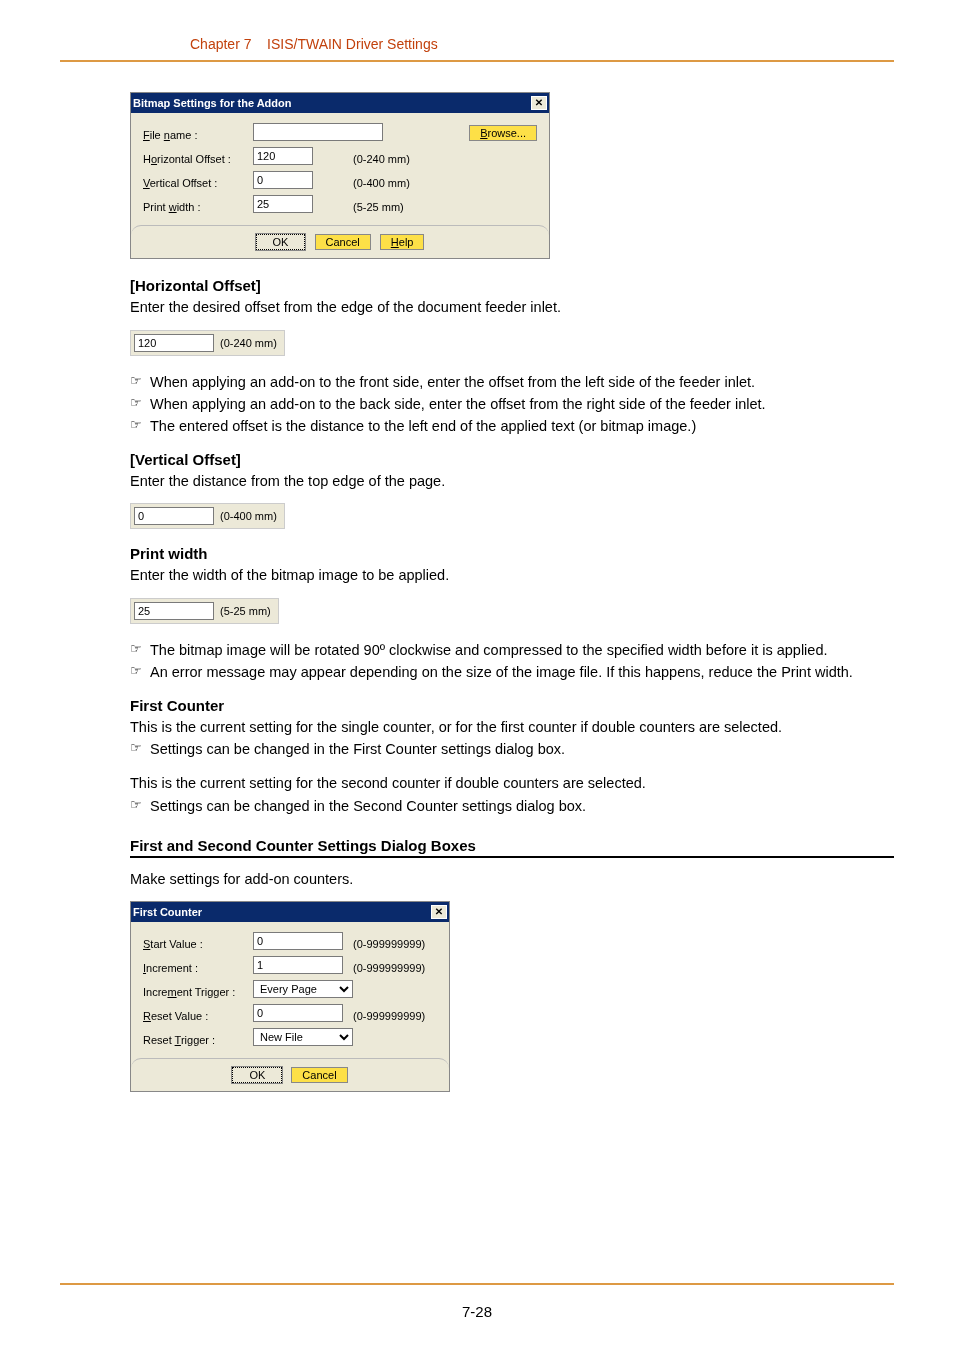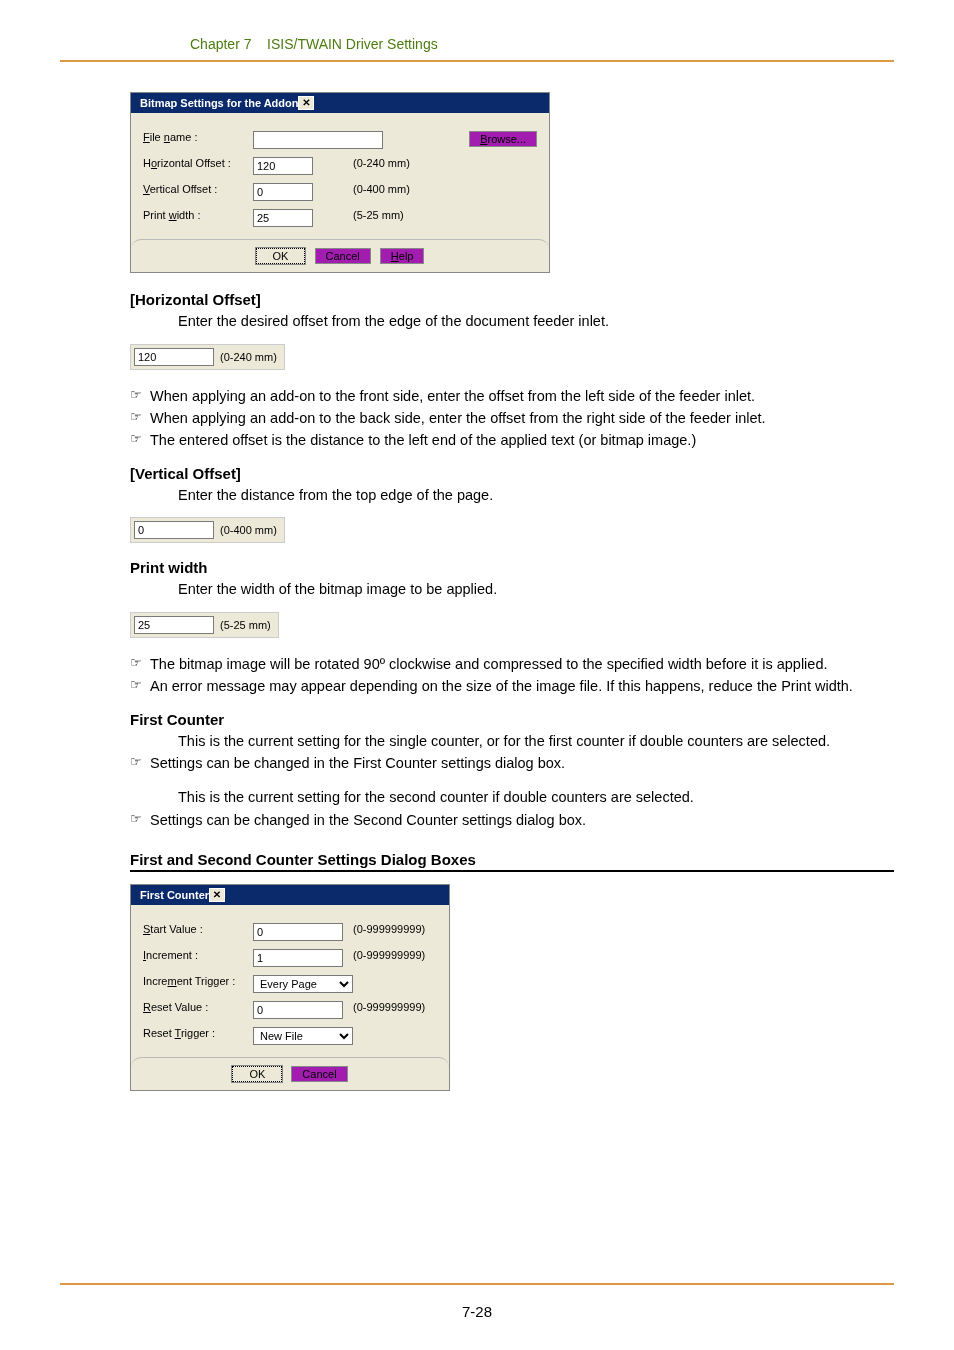--- a/index.html
+++ b/index.html
@@ -5,68 +5,67 @@
   * { box-sizing: border-box; margin: 0; padding: 0; }
   body {
     width: 954px;
     height: 1350px;
     background: #ffffff;
     font-family: Arial, Helvetica, sans-serif;
     color: #000000;
     position: relative;
   }
   .header-line {
-    color: #4d7c0f;
+    color: #c2410c;
     font-size: 14px;
     padding: 36px 0 8px 130px;
     border-bottom: 2px solid #dd9944;
     margin: 0 60px 0 60px;
   }
   .content {
     padding: 30px 60px 0 130px;
   }
   .dialog {
     background: #ece9d8;
     border: 1px solid #888;
     font-size: 11px;
     font-family: Tahoma, Arial, sans-serif;
     margin-bottom: 18px;
     width: 420px;
   }
   .dialog-title {
     background: #0a2a6b;
     color: #fff;
-    padding: 3px 9px;
+    padding: 3px 2px;
     font-size: 11px;
     font-weight: bold;
     display: flex;
-    justify-content: flex-start;
+    justify-content: space-between;
     align-items: center;
   }
   .dialog-close {
     background: #ece9d8;
     color: #000;
     width: 16px;
     height: 14px;
     display: inline-flex;
     align-items: center;
     justify-content: center;
     border: 1px solid #fff;
     font-size: 10px;
     font-weight: bold;
     line-height: 1;
   }
   .dialog-body {
     padding: 10px 12px 6px 12px;
   }
   .dlg-row {
     display: flex;
-    align-items: flex-start;
+    align-items: flex-end;
     margin-bottom: 6px;
-    margin-top: 8px;
   }
   .dlg-label {
     width: 110px;
     font-size: 11px;
   }
   .dlg-input-wide {
     width: 130px;
     height: 18px;
     border: 1px solid #7a7a7a;
     background: #fff;
@@ -87,21 +86,21 @@
     font-size: 11px;
     margin-left: 40px;
     color: #000;
   }
   .dlg-range-close {
     font-size: 11px;
     margin-left: 10px;
     color: #000;
   }
   .dlg-btn {
-    background: #a21caf;
+    background: #fde047;
     border: 1px solid #888;
     font-size: 11px;
     padding: 1px 10px;
     font-family: Tahoma, Arial, sans-serif;
     cursor: pointer;
   }
   .dlg-btn-focus {
     background: #ece9d8;
     border: 1px dotted #000;
     outline: 1px solid #888;
@@ -131,21 +130,20 @@
 
   h3.section {
     font-size: 15px;
     font-weight: bold;
     margin-bottom: 4px;
   }
   p.body {
     font-size: 14.5px;
     line-height: 1.35;
     margin-bottom: 12px;
-    margin-left: 48px;
   }
   .sample-bar {
     display: inline-flex;
     align-items: center;
     background: #ece9d8;
     border: 1px solid #ccc;
     padding: 3px;
     margin-bottom: 16px;
     font-family: Tahoma, Arial, sans-serif;
   }
@@ -314,20 +312,21 @@
   <p class="body" style="margin-bottom:2px;">This is the current setting for the second counter if double counters are selected.</p>
   <div class="note-list">
     <div class="note-item">
       <span class="pointer">☞</span>
       <span class="txt">Settings can be changed in the Second Counter settings dialog box.</span>
     </div>
   </div>
 
   
   <h3 class="underlined">First and Second Counter Settings Dialog Boxes</h3>
+  <p class="body">Make settings for add-on counters.</p>
 
   
   <div class="dialog-small">
     <div class="dialog-title">
       <span>First Counter</span>
       <span class="dialog-close">✕</span>
     </div>
     <div class="dialog-body">
       <div class="dlg-row">
         <span class="dlg-label"><span class="u">S</span>tart Value :</span>

